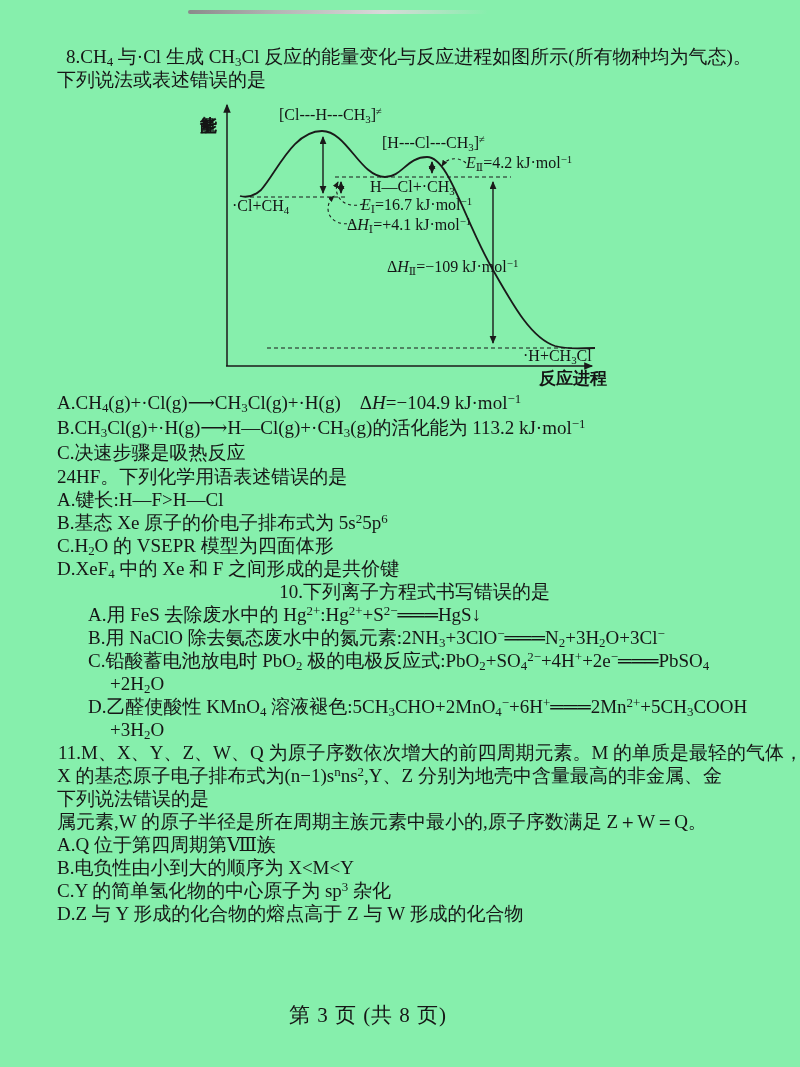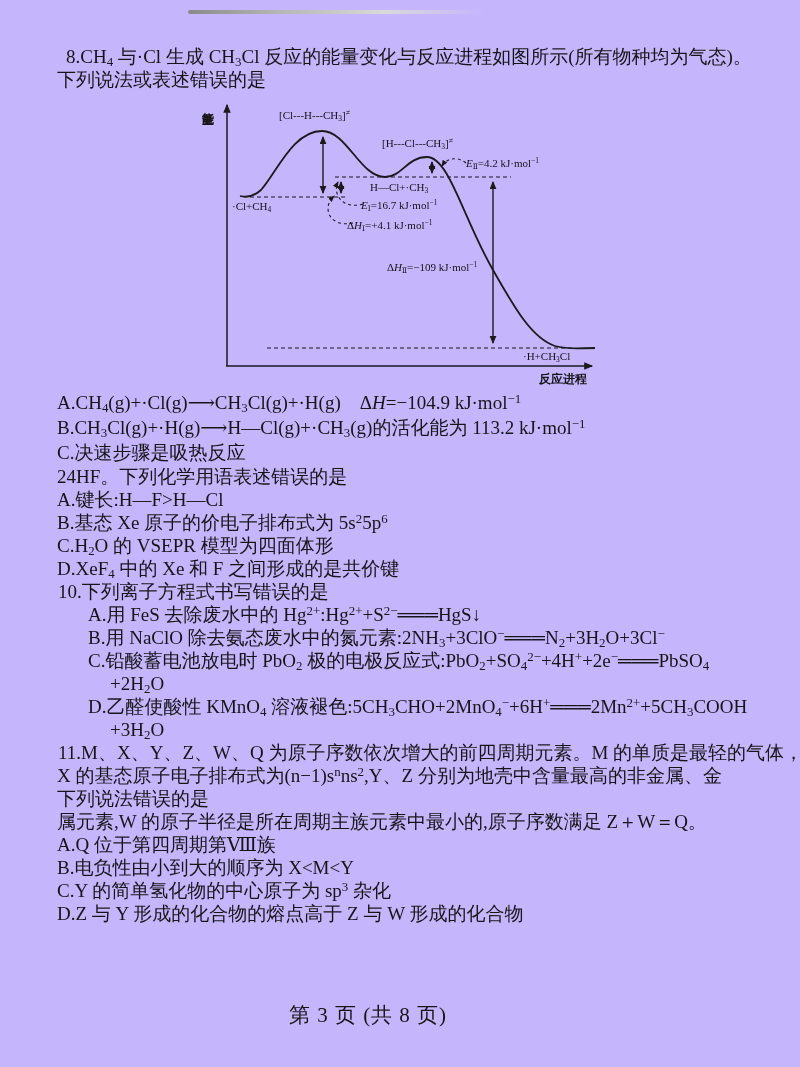--- a/index.html
+++ b/index.html
@@ -1,54 +1,54 @@
 <!DOCTYPE html>
 <html><head>
 <meta charset="utf-8">
 <style>
   html,body{margin:0;padding:0;background:#ffffff;}
   .page{
     position:relative;
     width:800px;height:1067px;
-    background:#c4b5fd;
+    background:#86efac;
     color:#161616;
     font-family:"Liberation Serif","DejaVu Serif","DejaVu Sans",serif;
     font-size:19px;line-height:23px;
     overflow:hidden;
   }
   .scan-smudge{
     position:absolute;left:188px;top:10px;width:300px;height:4px;
     background:linear-gradient(to right,#8a8a8a,#b5b5b5 30%,#d9d9d9 65%,rgba(255,255,255,0));
     border-radius:2px;
   }
   .content{position:absolute;left:57px;top:45px;width:714px;}
   .ln{white-space:nowrap;}
   .ml9{margin-left:9px;}
   .ml6{margin-left:6px;}
-  .ml1{margin-left:1px;}
+  .ml1{margin-left:1px;text-align:center;}
   .ml28{}
   .ml31{margin-left:31px;}
   .ml53{margin-left:53px;}
   .lh25{line-height:25px;}
   .small-formula{font-size:15px;}
   sup,sub{font-size:68%;line-height:0;}
   sup{vertical-align:0.5em;}
   sub{vertical-align:-0.25em;}
   i{font-style:italic;}
   
   .diagram-space{position:relative;height:299px;}
   .diagram{position:absolute;left:138px;top:5px;width:424px;height:300px;}
   .diagram svg{position:absolute;left:0;top:0;}
   .dlabel{
-    position:absolute;font-size:11px;line-height:14px;white-space:nowrap;
+    position:absolute;font-size:16px;line-height:14px;white-space:nowrap;
     font-family:"Liberation Serif","DejaVu Serif",serif;color:#141414;
   }
   .axis-label{
     font-family:"Liberation Sans","DejaVu Sans",sans-serif;
-    font-weight:700;font-size:12px;color:#141414;
+    font-weight:700;font-size:17px;color:#141414;
   }
   .ylabel{writing-mode:vertical-rl;text-orientation:upright;letter-spacing:3px;left:6px;top:6px;}
   .footer{
     position:absolute;top:1004px;left:0;width:736px;
     text-align:center;font-size:21px;letter-spacing:1px;
   }
 </style>
 </head>
 <body>
 

